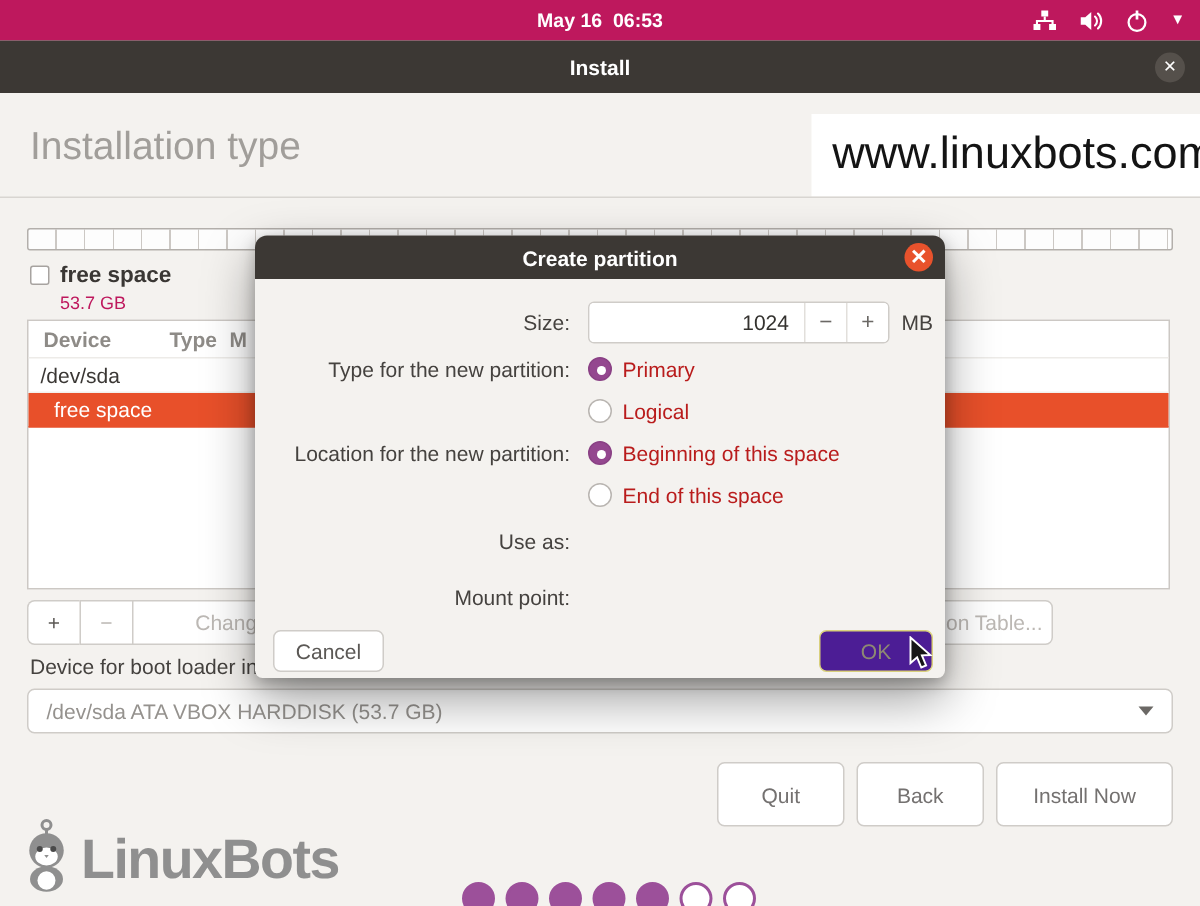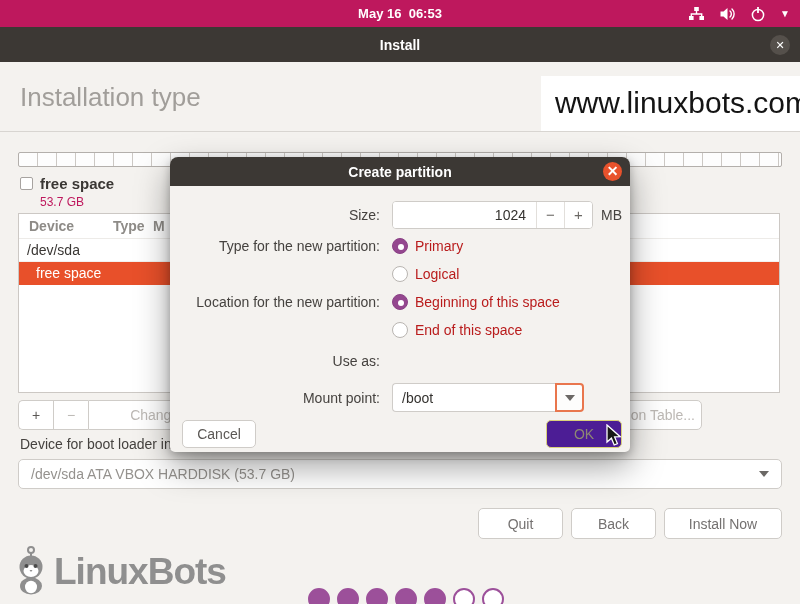--- a/index.html
+++ b/index.html
@@ -69,21 +69,21 @@
   .bootlabel { position:absolute; left:20px; top:436px; font-size:14px; color:#45423f; }
   .bootselect { position:absolute; left:18px; top:459px; width:764px; height:30px; background:#fff;
     border:1px solid #cfccc8; border-radius:5px; display:flex; align-items:center;
     font-size:14px; color:#95928e; padding:0 12px; cursor:pointer; }
   .bootselect .grow { flex:1; }
   .arrow-dn { width:0; height:0; border-left:5px solid transparent; border-right:5px solid transparent;
     border-top:6px solid #6b6865; }
 
   
   .navrow { position:absolute; left:0; top:508px; width:782px; display:flex; justify-content:flex-end; gap:8px; }
-  .navrow .btn { height:31px; color:#747170; }
+  .navrow .btn { height:43px; color:#747170; }
   .b-quit { width:85px; } .b-back { width:85px; } .b-install { width:118px; }
 
   
   .brand { position:absolute; left:8px; top:545px; display:flex; align-items:center; }
   .brand-text { font-size:37px; font-weight:bold; color:#8f8f8f; letter-spacing:-1px; }
 
   
   .dots { position:absolute; left:308px; top:588px; display:flex; gap:7px; }
   .dot { width:22px; height:22px; border-radius:50%; border:2px solid #9c509a; background:#fff; }
   .dot.filled { background:#9c509a; }
@@ -276,26 +276,20 @@
     <span class="radio"></span>
     <span class="rlabel">End of this space</span>
   </div>
 
   <div class="drow" style="top:190px; height:28px;">
     <span class="dlabel">Use as:</span>
   </div>
 
   <div class="drow" style="top:226px; height:29px;">
     <span class="dlabel">Mount point:</span>
-    <div class="combo">
-      <input value="/boot" style="">
-      <span class="cbtn">
-        <span class="arrow-dn"></span>
-      </span>
-    </div>
   </div>
 
   <div class="drow dbtns" style="top:263px; height:28px;justify-content:space-between;">
     <button class="btn b-cancel">Cancel</button>
     <button class="btn b-ok">OK</button>
   </div>
 </div>
 
 <div class="cursor">
   <svg width="20" height="23" viewBox="0 0 20 23">

